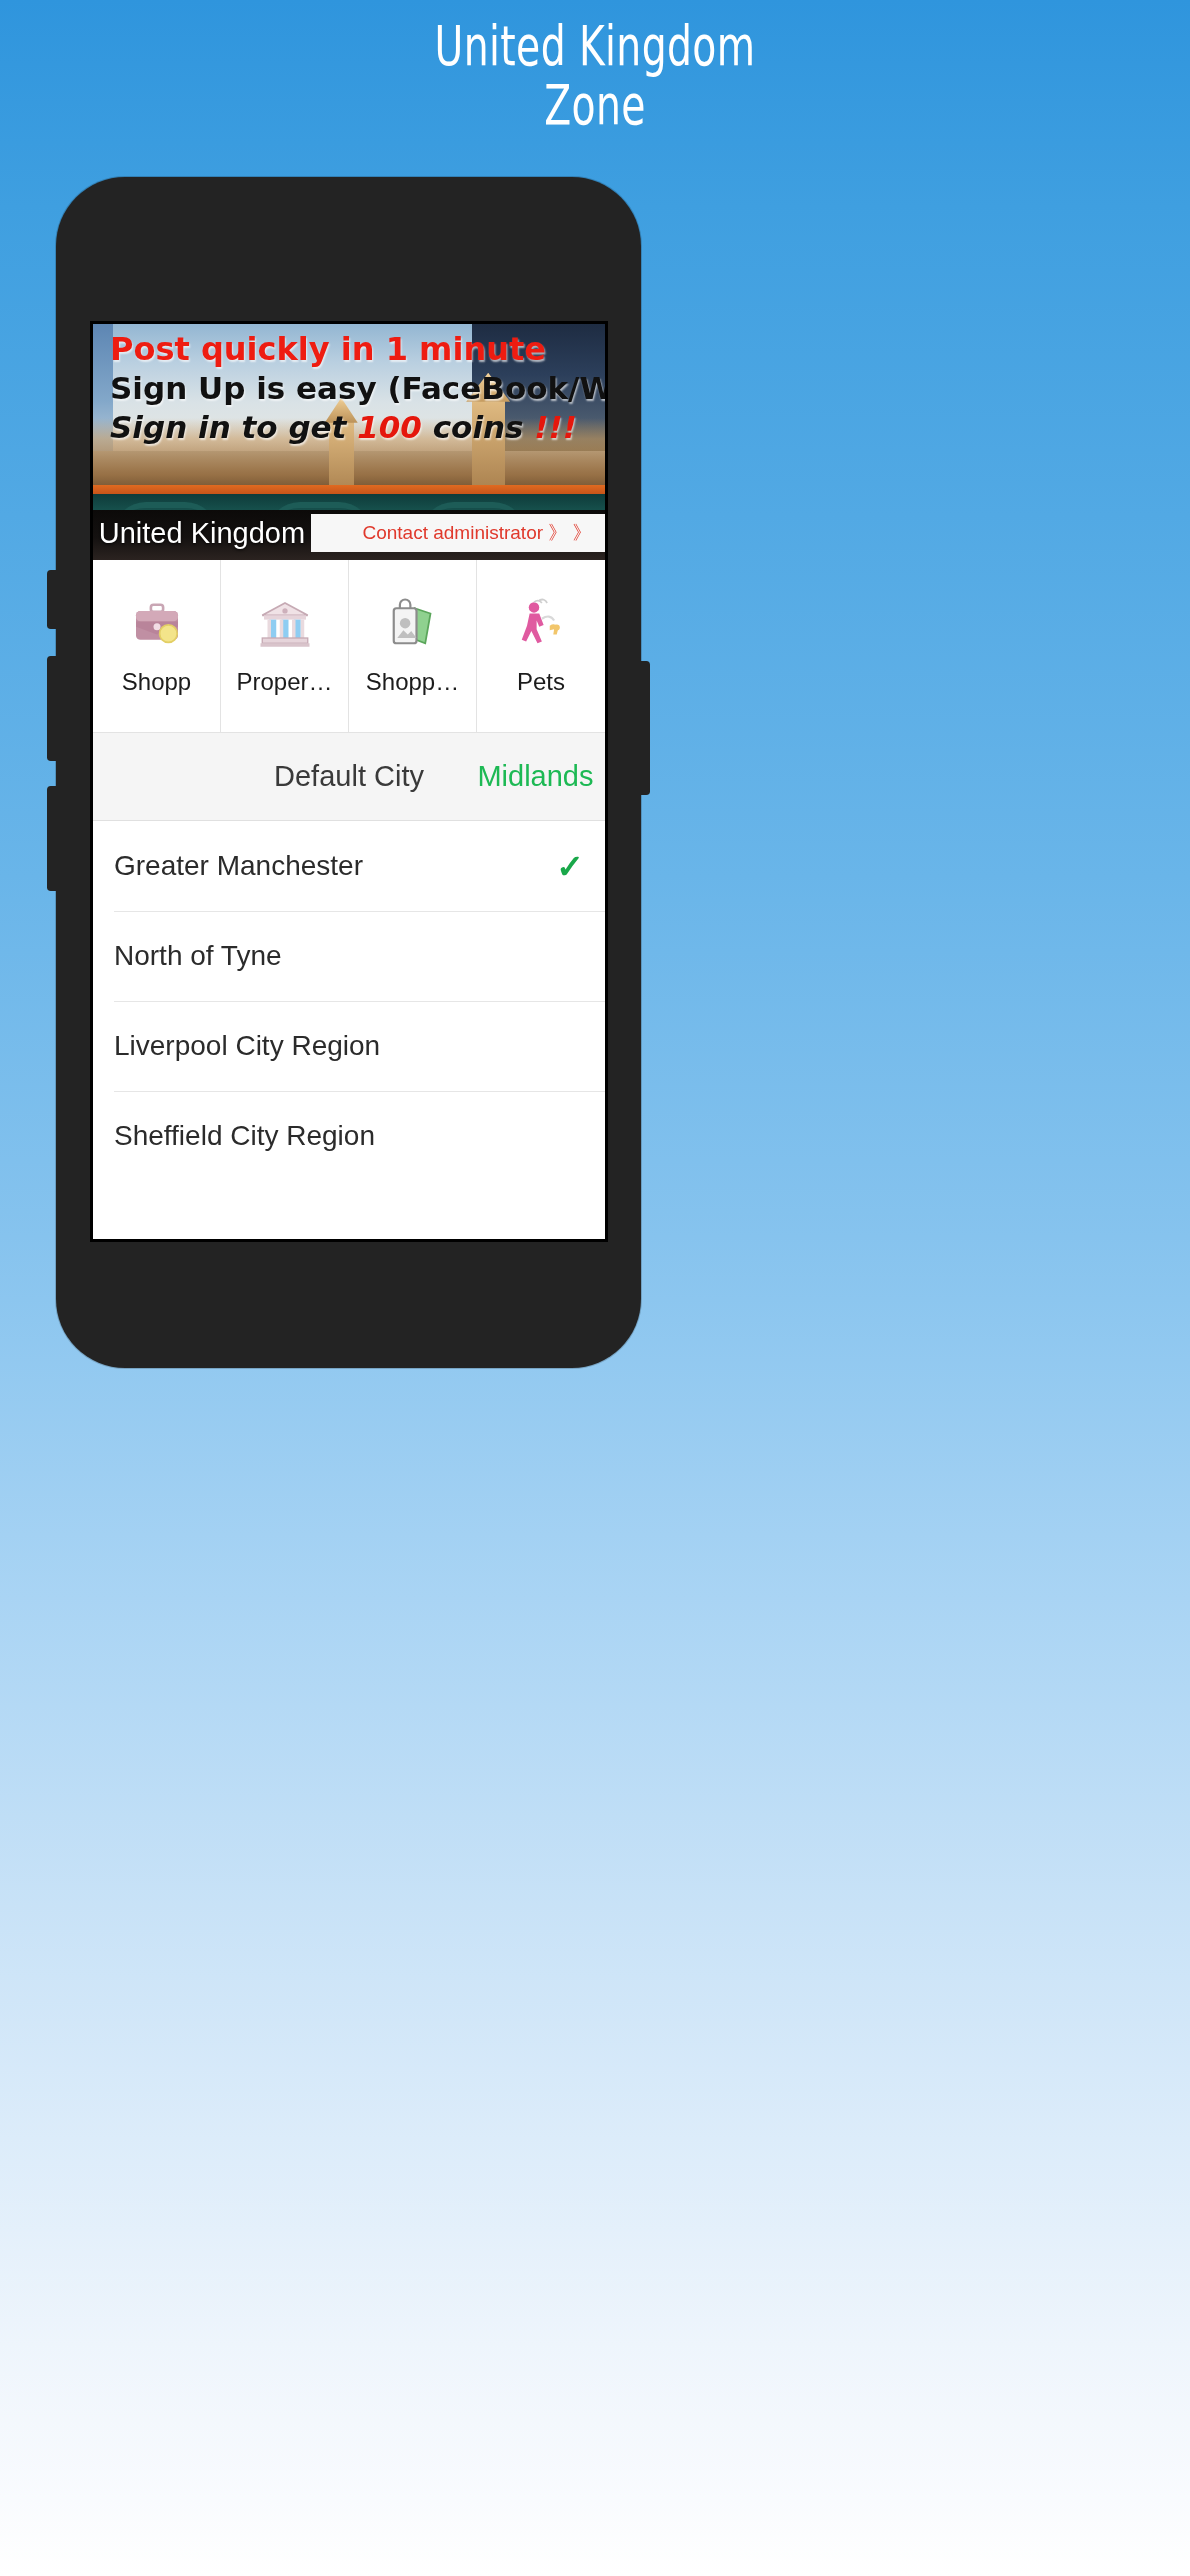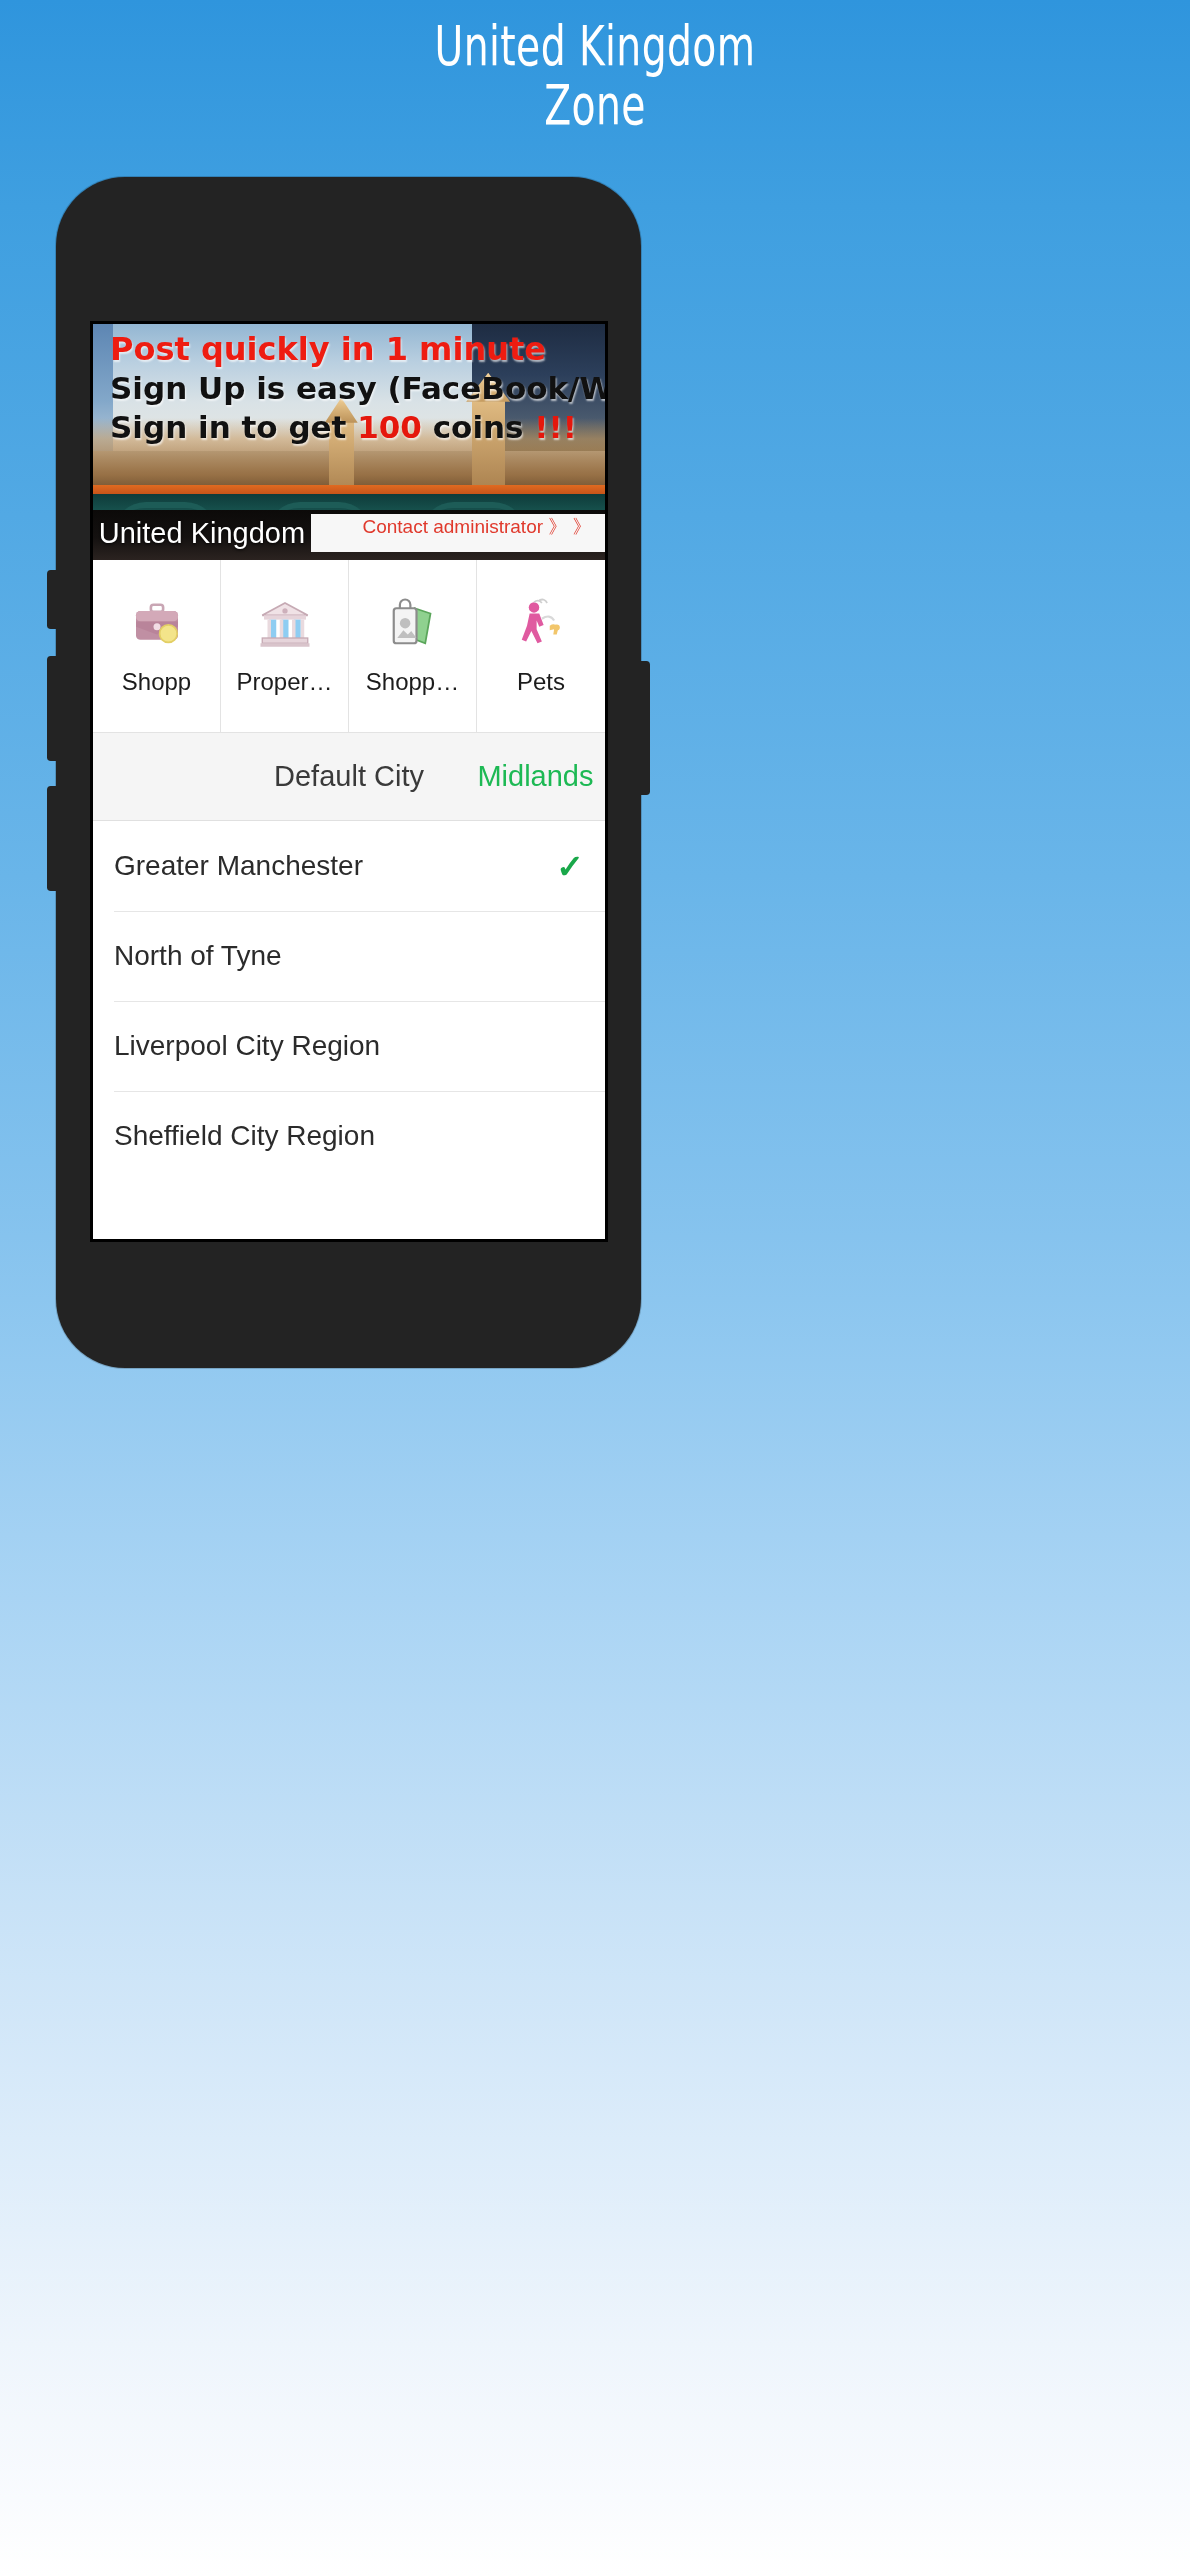--- a/index.html
+++ b/index.html
@@ -136,40 +136,40 @@
 
   .bnr-text {
     position: absolute; left: 17px; top: 7.7px; right: 7.7px;
     font-family: "DejaVu Sans", sans-serif;
     line-height: 1.12;
     text-shadow: 1px 1.9px 1.9px rgba(255,255,255,.65);
     white-space: nowrap;
   }
   .bnr-l1 { font-size: 32px; font-weight: bold; color: #ee1c11; }
   .bnr-l2 { font-size: 31px; font-weight: 600; color: #111; margin-top: 3.8px; }
-  .bnr-l3 { font-size: 31px; font-weight: 600; color: #111; margin-top: 3.8px; }
+  .bnr-l3 { font-size: 31px; font-weight: 600; color: #111; margin-top: 3.8px; font-style: italic; }
   .bnr-l3 .hl { color: #e5170c; font-weight: bold; }
 
   
   .bnr-bottom {
     position: absolute; left: 0; right: 0; bottom: 0; height: 54px;
     display: flex; align-items: center;
   }
   .bnr-country {
     color: #fff; font-size: 29px; padding-left: 5.8px;
     font-family: "Liberation Sans", sans-serif;
     text-shadow: 0 1px 2.9px rgba(0,0,0,.85);
     white-space: nowrap;
   }
   .bnr-contact {
     margin-left: 6px;
     flex: 1;
     height: 38px;
     background: #f7f7f7;
-    display: flex; align-items: flex-start; justify-content: flex-end;
+    display: flex; align-items: center; justify-content: flex-end;
     padding-right: 13.4px;
     padding-left: 20px;
   }
   .bnr-contact span {
     color: #e0392c; font-size: 19px; white-space: nowrap;
   }
 
   
   .cats { display: flex; height: 173px; background: #fff; }
   .cat {

